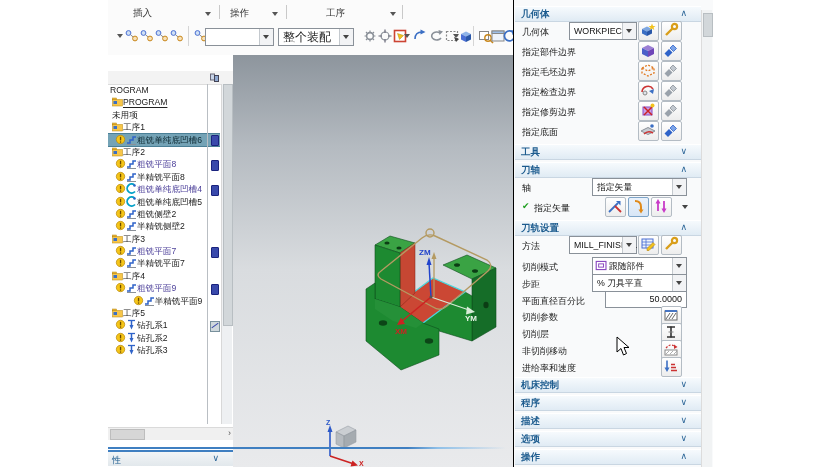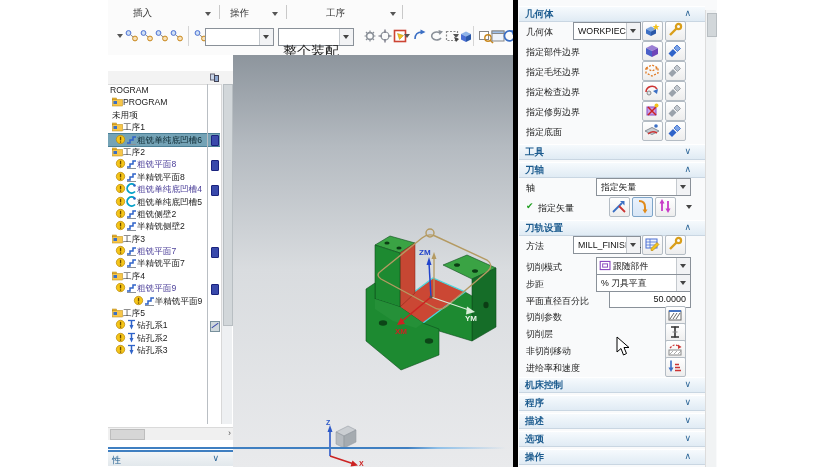--- a/index.html
+++ b/index.html
@@ -9,21 +9,21 @@
   .abs{position:absolute;}
   
   #toolbar{left:108px;top:0;width:405px;height:55px;background:#fbfbfb;border-bottom:1px solid #cfcfcf;overflow:hidden;}
   .tb-label{position:absolute;top:7px;font-size:9.5px;color:#333;white-space:nowrap;}
   .tb-arrow{position:absolute;top:12px;width:0;height:0;border-left:3.5px solid transparent;border-right:3.5px solid transparent;border-top:4px solid #555;}
   .tb-sep{position:absolute;top:5px;width:1px;height:14px;background:#c9c9c9;}
   .tb-sep2{position:absolute;top:26px;width:1px;height:20px;background:#d5d5d5;}
   .tb-icon{position:absolute;top:28px;width:16px;height:16px;}
   .tb-icon svg{display:block;}
   .tcombo{position:absolute;top:28px;height:16px;background:#fff;border:1px solid #8a9199;}
-  .tcombo .val{position:absolute;left:4px;top:14px;font-size:14px;color:#222;white-space:nowrap;}
+  .tcombo .val{position:absolute;left:4px;top:0;font-size:12px;color:#222;white-space:nowrap;}
   .tcombo .btn{position:absolute;right:0;top:0;width:13px;height:100%;border-left:1px solid #c4c9ce;background:#f2f3f5;}
   .tcombo .btn:after{content:"";position:absolute;left:3px;top:6px;border-left:3.5px solid transparent;border-right:3.5px solid transparent;border-top:4px solid #444;}
   
   #navigator{left:108px;top:55px;width:125px;height:412px;background:#fff;border-right:1px solid #9aa0a6;}
   #nav-title{position:absolute;left:0;top:0;width:100%;height:16px;background:linear-gradient(#f6f6f6,#e9e9e9);border-bottom:1px solid #d0d0d0;}
   #nav-title .t{position:absolute;left:2px;top:3px;font-size:9px;color:#333;white-space:nowrap;}
   #nav-restore{position:absolute;right:10px;top:3px;width:9px;height:9px;border:1px solid #555;background:#fff;}
   #nav-colhdr{position:absolute;left:0;top:16px;width:100%;height:13px;background:#f3f3f3;border-bottom:1px solid #dcdcdc;}
   #tree{position:absolute;left:0;top:29px;width:112px;height:340px;overflow:hidden;}
   .trow{position:relative;height:12.4px;line-height:12.4px;white-space:nowrap;overflow:hidden;font-size:8.6px;}
@@ -41,21 +41,21 @@
   #nav-hscroll{position:absolute;left:0;top:372px;width:125px;height:12px;background:#f0f0f0;border-top:1px solid #dadada;}
   #nav-hthumb{position:absolute;left:2px;top:1px;width:33px;height:9px;background:#d6d6d6;border:1px solid #bdbdbd;}
   #nav-harrow{position:absolute;right:2px;top:0;font-size:9px;color:#555;}
   #nav-bottom{position:absolute;left:0;top:395px;width:125px;height:14px;background:linear-gradient(#f2f5f7,#e2e8ec);border-top:2px solid #3f7fc1;}
   #nav-bottom .t{position:absolute;left:4px;top:2px;color:#1d5c8f;font-size:9px;}
   #nav-bottom .c{position:absolute;right:14px;top:1px;color:#2a6496;font-size:9px;}
   
   #viewport{left:233px;top:55px;width:280px;height:412px;background:linear-gradient(180deg,#8d959d 0%,#b4bac0 22%,#d9dcdf 52%,#e9eaec 100%);}
   #blueline{left:108px;top:447px;width:400px;height:2px;background:linear-gradient(to right,#3f7fc1 0,#3f7fc1 300px,#8fc0e8 330px,rgba(143,192,232,0) 398px);z-index:5;}
   
-  #dialog{left:513px;top:0;width:199px;height:467px;background:#f9fafb;border-left:5px solid #000000;overflow:hidden;}
+  #dialog{left:513px;top:0;width:199px;height:467px;background:#f9fafb;border-left:1px solid #000000;overflow:hidden;}
   #dlg-scroll{position:absolute;right:1px;top:10px;width:10px;height:457px;background:#f1f3f4;border-left:1px solid #dcdcdc;}
   #dlg-thumb{position:absolute;left:1px;top:3px;width:8px;height:22px;background:#d2d7da;border:1px solid #b8bec2;}
   .sec-hdr{position:relative;margin:2px 1px 0 1px;height:14px;background:linear-gradient(#f6fafd,#e0ebf4);border-top:1px solid #fff;border-bottom:1px solid #c9d6e2;}
   .sec-hdr .t{position:absolute;left:6px;top:1px;font-size:9.5px;font-weight:bold;color:#1d5c8f;}
   .sec-hdr .c{position:absolute;right:14px;top:1px;font-size:9px;color:#2a6496;}
   .dlg-row{position:relative;margin:0 1px;}
   .dlg-row .lbl{position:absolute;left:7px;top:4px;font-size:9px;color:#222;white-space:nowrap;}
   .dlg-row .chk{position:absolute;left:7px;top:3px;color:#1e9e1e;font-size:9px;font-weight:bold;}
   .combo{position:absolute;height:16px;background:#fff;border:1px solid #8a9199;}
   .combo .val{position:absolute;left:4px;top:2.5px;font-size:8.8px;color:#111;white-space:nowrap;}
@@ -198,21 +198,21 @@
 
   <div class="abs" id="navigator">
     <div id="nav-colhdr">
       <svg width="9" height="9" style="position:absolute;right:14px;top:2px" viewBox="0 0 9 9">
           <rect x="0.5" y="1" width="4" height="6" fill="#c8d4e8" stroke="#667"></rect>
           <rect x="4.5" y="2.5" width="4" height="6" fill="#8fa8d0" stroke="#445"></rect>
         </svg>
     </div>
     <div id="tree">
         <div class="trow" style="padding-left: 2px;"><span class="lbl">ROGRAM</span></div>
-        <div class="trow" style="padding-left: 4px;"><span><svg width="11" height="11" viewBox="0 0 11 11">
+        <div class="trow" style="padding-left: 4px; text-decoration: underline;"><span><svg width="11" height="11" viewBox="0 0 11 11">
               <rect x="0.5" y="2" width="4" height="2" fill="#e8b33a" stroke="#b8860b" stroke-width="0.5"></rect>
               <rect x="0.5" y="3.5" width="10" height="6.5" fill="#f7c64a" stroke="#b8860b" stroke-width="0.5"></rect>
               <rect x="1.5" y="5" width="3.5" height="3" fill="#3b6fc4"></rect>
             </svg></span><span class="lbl">PROGRAM</span></div>
         <div class="trow" style="padding-left: 4px;"><span class="lbl">未用项</span></div>
         <div class="trow" style="padding-left: 4px;"><span><svg width="11" height="11" viewBox="0 0 11 11">
               <rect x="0.5" y="2" width="4" height="2" fill="#e8b33a" stroke="#b8860b" stroke-width="0.5"></rect>
               <rect x="0.5" y="3.5" width="10" height="6.5" fill="#f7c64a" stroke="#b8860b" stroke-width="0.5"></rect>
               <rect x="1.5" y="5" width="3.5" height="3" fill="#3b6fc4"></rect>
             </svg></span><span class="lbl">工序1</span></div>

